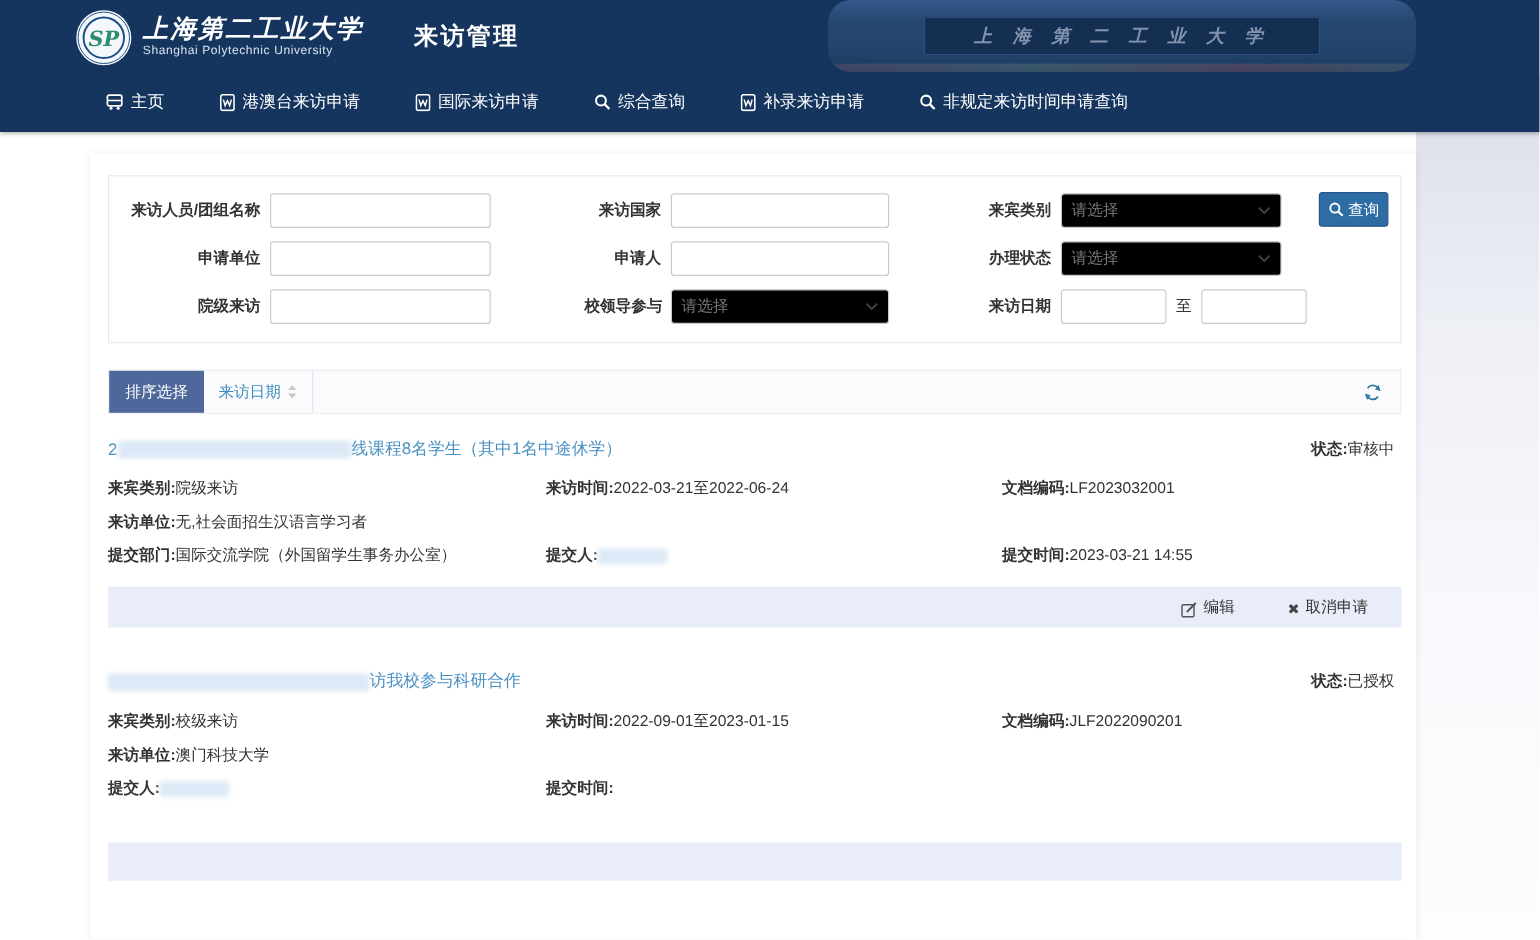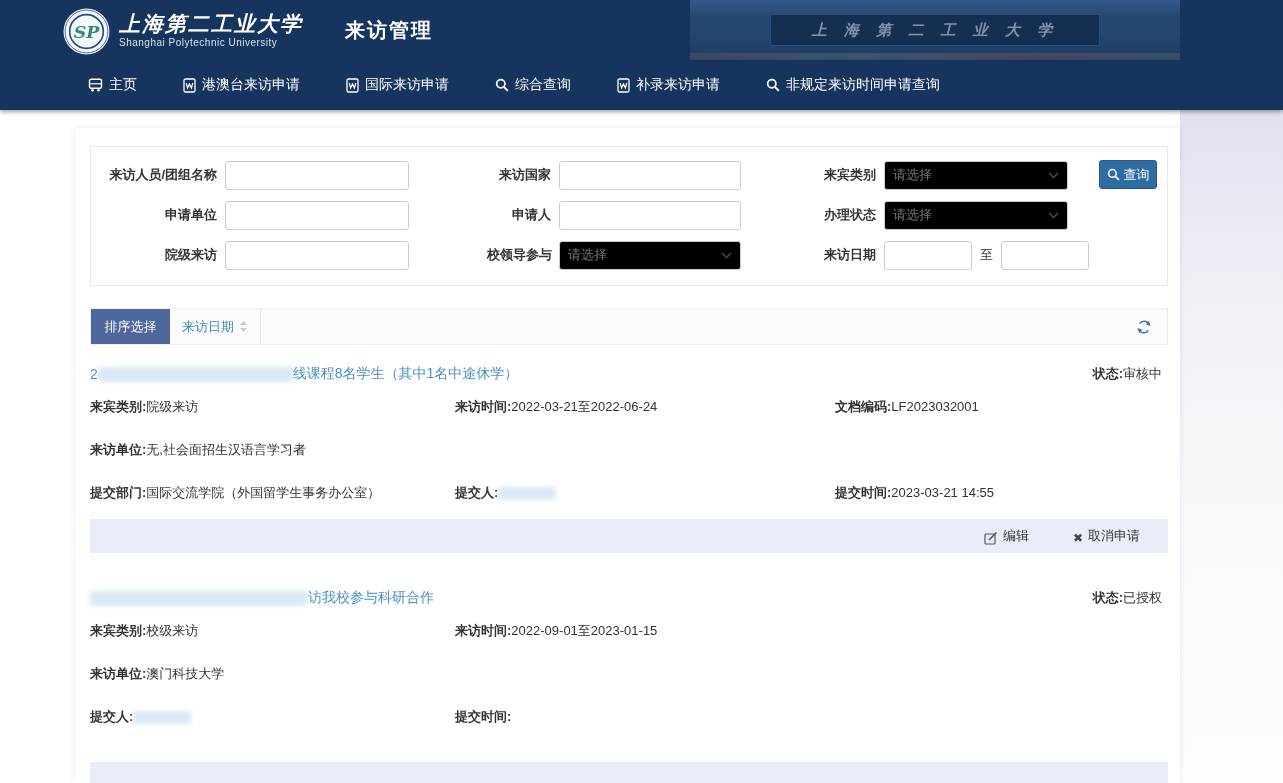--- a/index.html
+++ b/index.html
@@ -9,21 +9,21 @@
   
   .hdr { position:relative; height:60px; background:#16355e; }
   .brand { position:absolute; left:62px; top:0; height:60px; display:flex; align-items:center; z-index:2; }
   .logo { width:49px; height:49px; margin-top:2px; }
   .brand-text { margin-left:8px; color:#fff; }
   .uni-name { font-family:"DejaVu Serif","Liberation Serif",serif; font-weight:bold; font-style:italic;
     font-size:21px; letter-spacing:2px; line-height:24px; }
   .uni-sub { font-size:10px; color:#d9e2ef; letter-spacing:.5px; margin-top:1px; }
   .app-title { margin-left:42px; color:#fff; font-size:20px; font-weight:bold; letter-spacing:2px; }
   .banner { position:absolute; top:0; right:103px; width:490px; height:60px;
-    background:linear-gradient(180deg,#35598c 0%,#27497423 30%,#24466f 55%,#1e3c63 100%), #24466f; overflow:hidden; }
+    background:linear-gradient(180deg,#35598c 0%,#27497423 30%,#24466f 55%,#1e3c63 100%), #24466f; overflow:hidden;border-radius:19px; }
   .banner-sign { position:absolute; left:50%; top:14px; transform:translateX(-50%);
     width:330px; height:32px; background:#152f52; border:1px solid #2c4d7c; display:flex;
     align-items:center; justify-content:center; color:rgba(195,208,230,.62);
     font-family:"DejaVu Serif","Liberation Serif",serif; font-style:italic; font-weight:bold;
     font-size:15px; letter-spacing:6px; white-space:nowrap; }
   .banner-strip { position:absolute; bottom:0; left:0; right:0; height:7px; opacity:.55;
     background:linear-gradient(90deg,#5d4a66,#4e6a70 35%,#6b4a5e 70%,#46606c); }
 
   
   .nav { height:50px; background:#16355e; display:flex; align-items:center; padding-left:88px;
@@ -76,21 +76,21 @@
     padding:0 12px; border-right:1px solid #e7e7ef; cursor:pointer; }
   .sort-spacer { flex:1; }
   .refresh { display:flex; align-items:center; padding:0 15px; cursor:pointer; }
 
   
   .record { margin-top:20px; }
   .rec-head { display:flex; justify-content:space-between; align-items:flex-start; }
   .rec-title { font-size:14px; color:#4a90c2; text-decoration:none; cursor:pointer; display:flex; align-items:center; }
   .rec-status { font-size:13px; color:#333; margin-right:6px; white-space:nowrap; }
   .lb { font-weight:bold; color:#333; }
-  .rec-grid { display:grid; grid-template-columns:365px 380px 1fr; row-gap:25px; margin-top:15px; font-size:13px; }
+  .rec-grid { display:grid; grid-template-columns:365px 380px 1fr; row-gap:10px; margin-top:15px; font-size:13px; }
   .span3 { grid-column:1 / span 3; }
   .redact { display:inline-block; height:15px; background:#d6e5f4; opacity:.85; filter:blur(2px);
     border-radius:2px; vertical-align:-3px; }
   .rw1 { width:195px; } .rw2 { width:218px; } .rwp { width:58px; height:13px; }
 
   
   .action-bar { margin-top:17px; height:34px; background:#e9edf9; display:flex; justify-content:flex-end;
     align-items:center; gap:44px; padding-right:28px; }
   .action { display:flex; align-items:flex-end; gap:5px; font-size:13px; color:#333; cursor:pointer; }
   .x-ico { color:#444; font-size:12px; font-weight:bold; }
@@ -300,20 +300,21 @@
             <span class="redact rw2"></span>
             <span>访我校参与科研合作</span>
         </a>
         <div class="rec-status">
           <span class="lb">状态:</span><span>已授权</span>
         </div>
       </div>
       <div class="rec-grid">
         <div><span class="lb">来宾类别:</span><span>校级来访</span></div>
         <div><span class="lb">来访时间:</span><span>2022-09-01至2023-01-15</span></div>
+        <div><span class="lb">文档编码:</span><span>JLF2022090201</span></div>
         <div class="span3"><span class="lb">来访单位:</span><span>澳门科技大学</span></div>
         <div><span class="lb">提交人:</span><span class="redact rwp"></span></div>
         <div><span class="lb">提交时间:</span><span></span></div>
       </div>
     </div>
 
     <div class="action-bar empty"></div>
 
   </div>
 </div>

